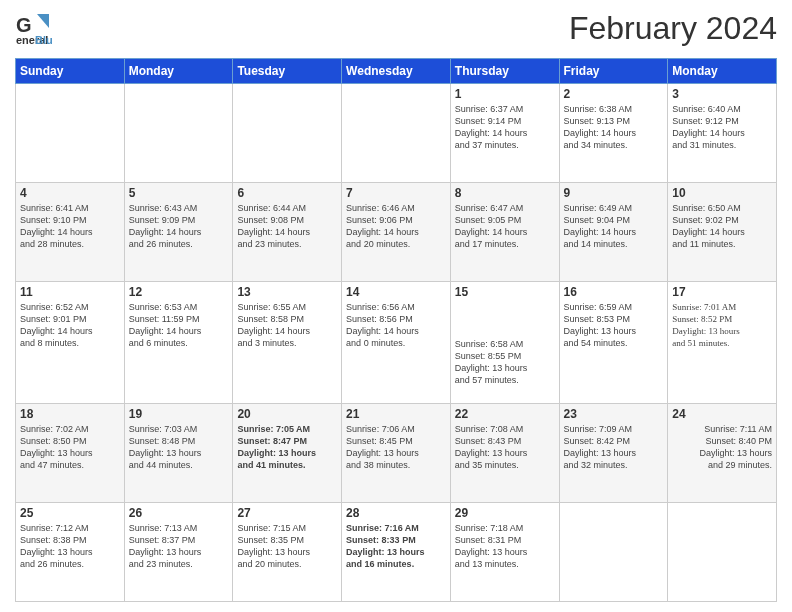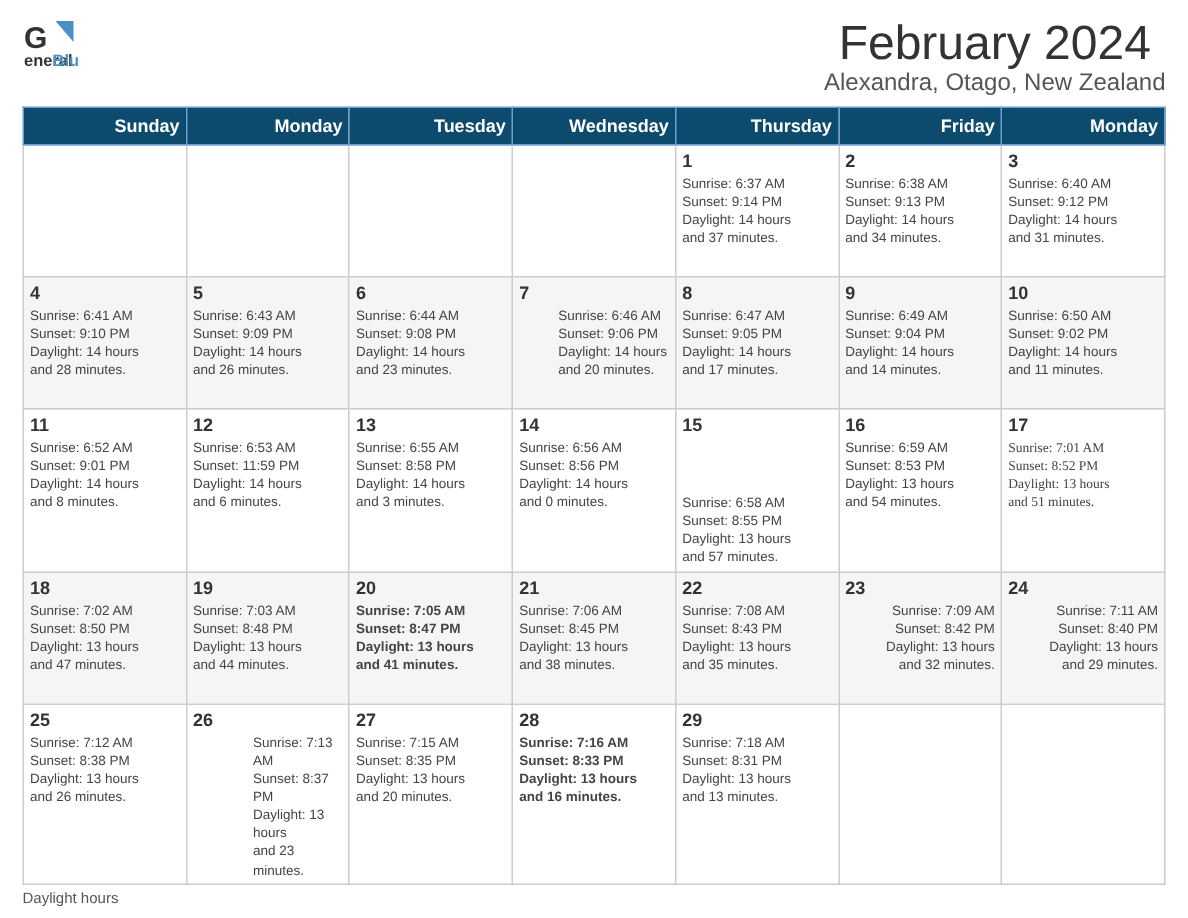--- a/index.html
+++ b/index.html
@@ -17,21 +17,21 @@
       display: flex;
       flex-direction: column;
     }
     .header {
       display: flex;
       justify-content: space-between;
       align-items: flex-start;
       margin-bottom: 6px;
     }
     .title-block {
-      text-align: center;
+      text-align: right;
     }
     .month-title {
       font-size: 32px;
       font-weight: normal;
       color: #333;
     }
     .location-title {
       font-size: 16px;
       color: #555;
     }
@@ -40,26 +40,26 @@
       border: 1px solid #ccc;
       border-collapse: collapse;
       width: 100%;
     }
     table {
       width: 100%;
       border-collapse: collapse;
       table-layout: fixed;
     }
     thead tr th {
-      background-color: #0c4a6e;
+      background-color: #1d4ed8;
       color: #fff;
       font-size: 12px;
       font-weight: bold;
       padding: 5px 4px;
-      text-align: right;
+      text-align: left;
       border: 1px solid #6a9fd1;
     }
     tbody tr td {
       border: 1px solid #ccc;
       vertical-align: top;
       padding: 3px 4px;
       font-size: 9.5px;
       color: #333;
       width: calc(100%/7);
       height: 88px;
@@ -113,21 +113,20 @@
           <polygon points="22,4 34,4 34,18" fill="#4a90c4"></polygon>
 
           <text x="1" y="34" font-family="Arial" font-size="11" font-weight="bold" fill="#333">eneral</text>
 
           <text x="20" y="34" font-family="Arial" font-size="11" font-weight="bold" fill="#4a90c4">Blue</text>
         </svg>
       </div>
     </div>
     <div class="title-block">
       <div class="month-title">February 2024</div>
-      <div class="location-title">Alexandra, Otago, New Zealand</div>
     </div>
   </div>
 
   <table class="calendar">
     <thead>
       <tr>
 
       <th>Sunday</th>
           <th>Monday</th>
           <th>Tuesday</th>
@@ -182,21 +181,21 @@
           </td>
           <td>
             <span class="day-num">6</span>
             <div class="day-info" style="white-space: pre-line;">Sunrise: 6:44 AM
 Sunset: 9:08 PM
 Daylight: 14 hours
 and 23 minutes.</div>
           </td>
           <td>
             <span class="day-num">7</span>
-            <div class="day-info" style="white-space: pre-line; margin-left: 26px;">Sunrise: 6:46 AM
+            <div class="day-info" style="white-space: pre-line;">Sunrise: 6:46 AM
 Sunset: 9:06 PM
 Daylight: 14 hours
 and 20 minutes.</div>
           </td>
           <td>
             <span class="day-num">8</span>
             <div class="day-info" style="white-space: pre-line;">Sunrise: 6:47 AM
 Sunset: 9:05 PM
 Daylight: 14 hours
 and 17 minutes.</div>
@@ -298,21 +297,21 @@
           </td>
           <td>
             <span class="day-num">22</span>
             <div class="day-info" style="white-space: pre-line;">Sunrise: 7:08 AM
 Sunset: 8:43 PM
 Daylight: 13 hours
 and 35 minutes.</div>
           </td>
           <td>
             <span class="day-num">23</span>
-            <div class="day-info" style="white-space: pre-line; text-align: right;">Sunrise: 7:09 AM
+            <div class="day-info" style="white-space: pre-line;">Sunrise: 7:09 AM
 Sunset: 8:42 PM
 Daylight: 13 hours
 and 32 minutes.</div>
           </td>
           <td>
             <span class="day-num">24</span>
             <div class="day-info" style="white-space: pre-line; text-align: right;">Sunrise: 7:11 AM
 Sunset: 8:40 PM
 Daylight: 13 hours
 and 29 minutes.</div>
@@ -321,21 +320,21 @@
         <tr>
           <td>
             <span class="day-num">25</span>
             <div class="day-info" style="white-space: pre-line;">Sunrise: 7:12 AM
 Sunset: 8:38 PM
 Daylight: 13 hours
 and 26 minutes.</div>
           </td>
           <td>
             <span class="day-num">26</span>
-            <div class="day-info" style="white-space: pre-line; margin-left: 40px;">Sunrise: 7:13 AM
+            <div class="day-info" style="white-space: pre-line;">Sunrise: 7:13 AM
 Sunset: 8:37 PM
 Daylight: 13 hours
 and 23 minutes.</div>
           </td>
           <td>
             <span class="day-num">27</span>
             <div class="day-info" style="white-space: pre-line;">Sunrise: 7:15 AM
 Sunset: 8:35 PM
 Daylight: 13 hours
 and 20 minutes.</div>
@@ -353,16 +352,13 @@
 Sunset: 8:31 PM
 Daylight: 13 hours
 and 13 minutes.</div>
           </td>
           <td></td>
           <td></td>
         </tr>
       </tbody>
   </table>
 
-  <div class="footer">
-    <span>Daylight hours</span>
-  </div>
 </div>
 
 </body></html>

